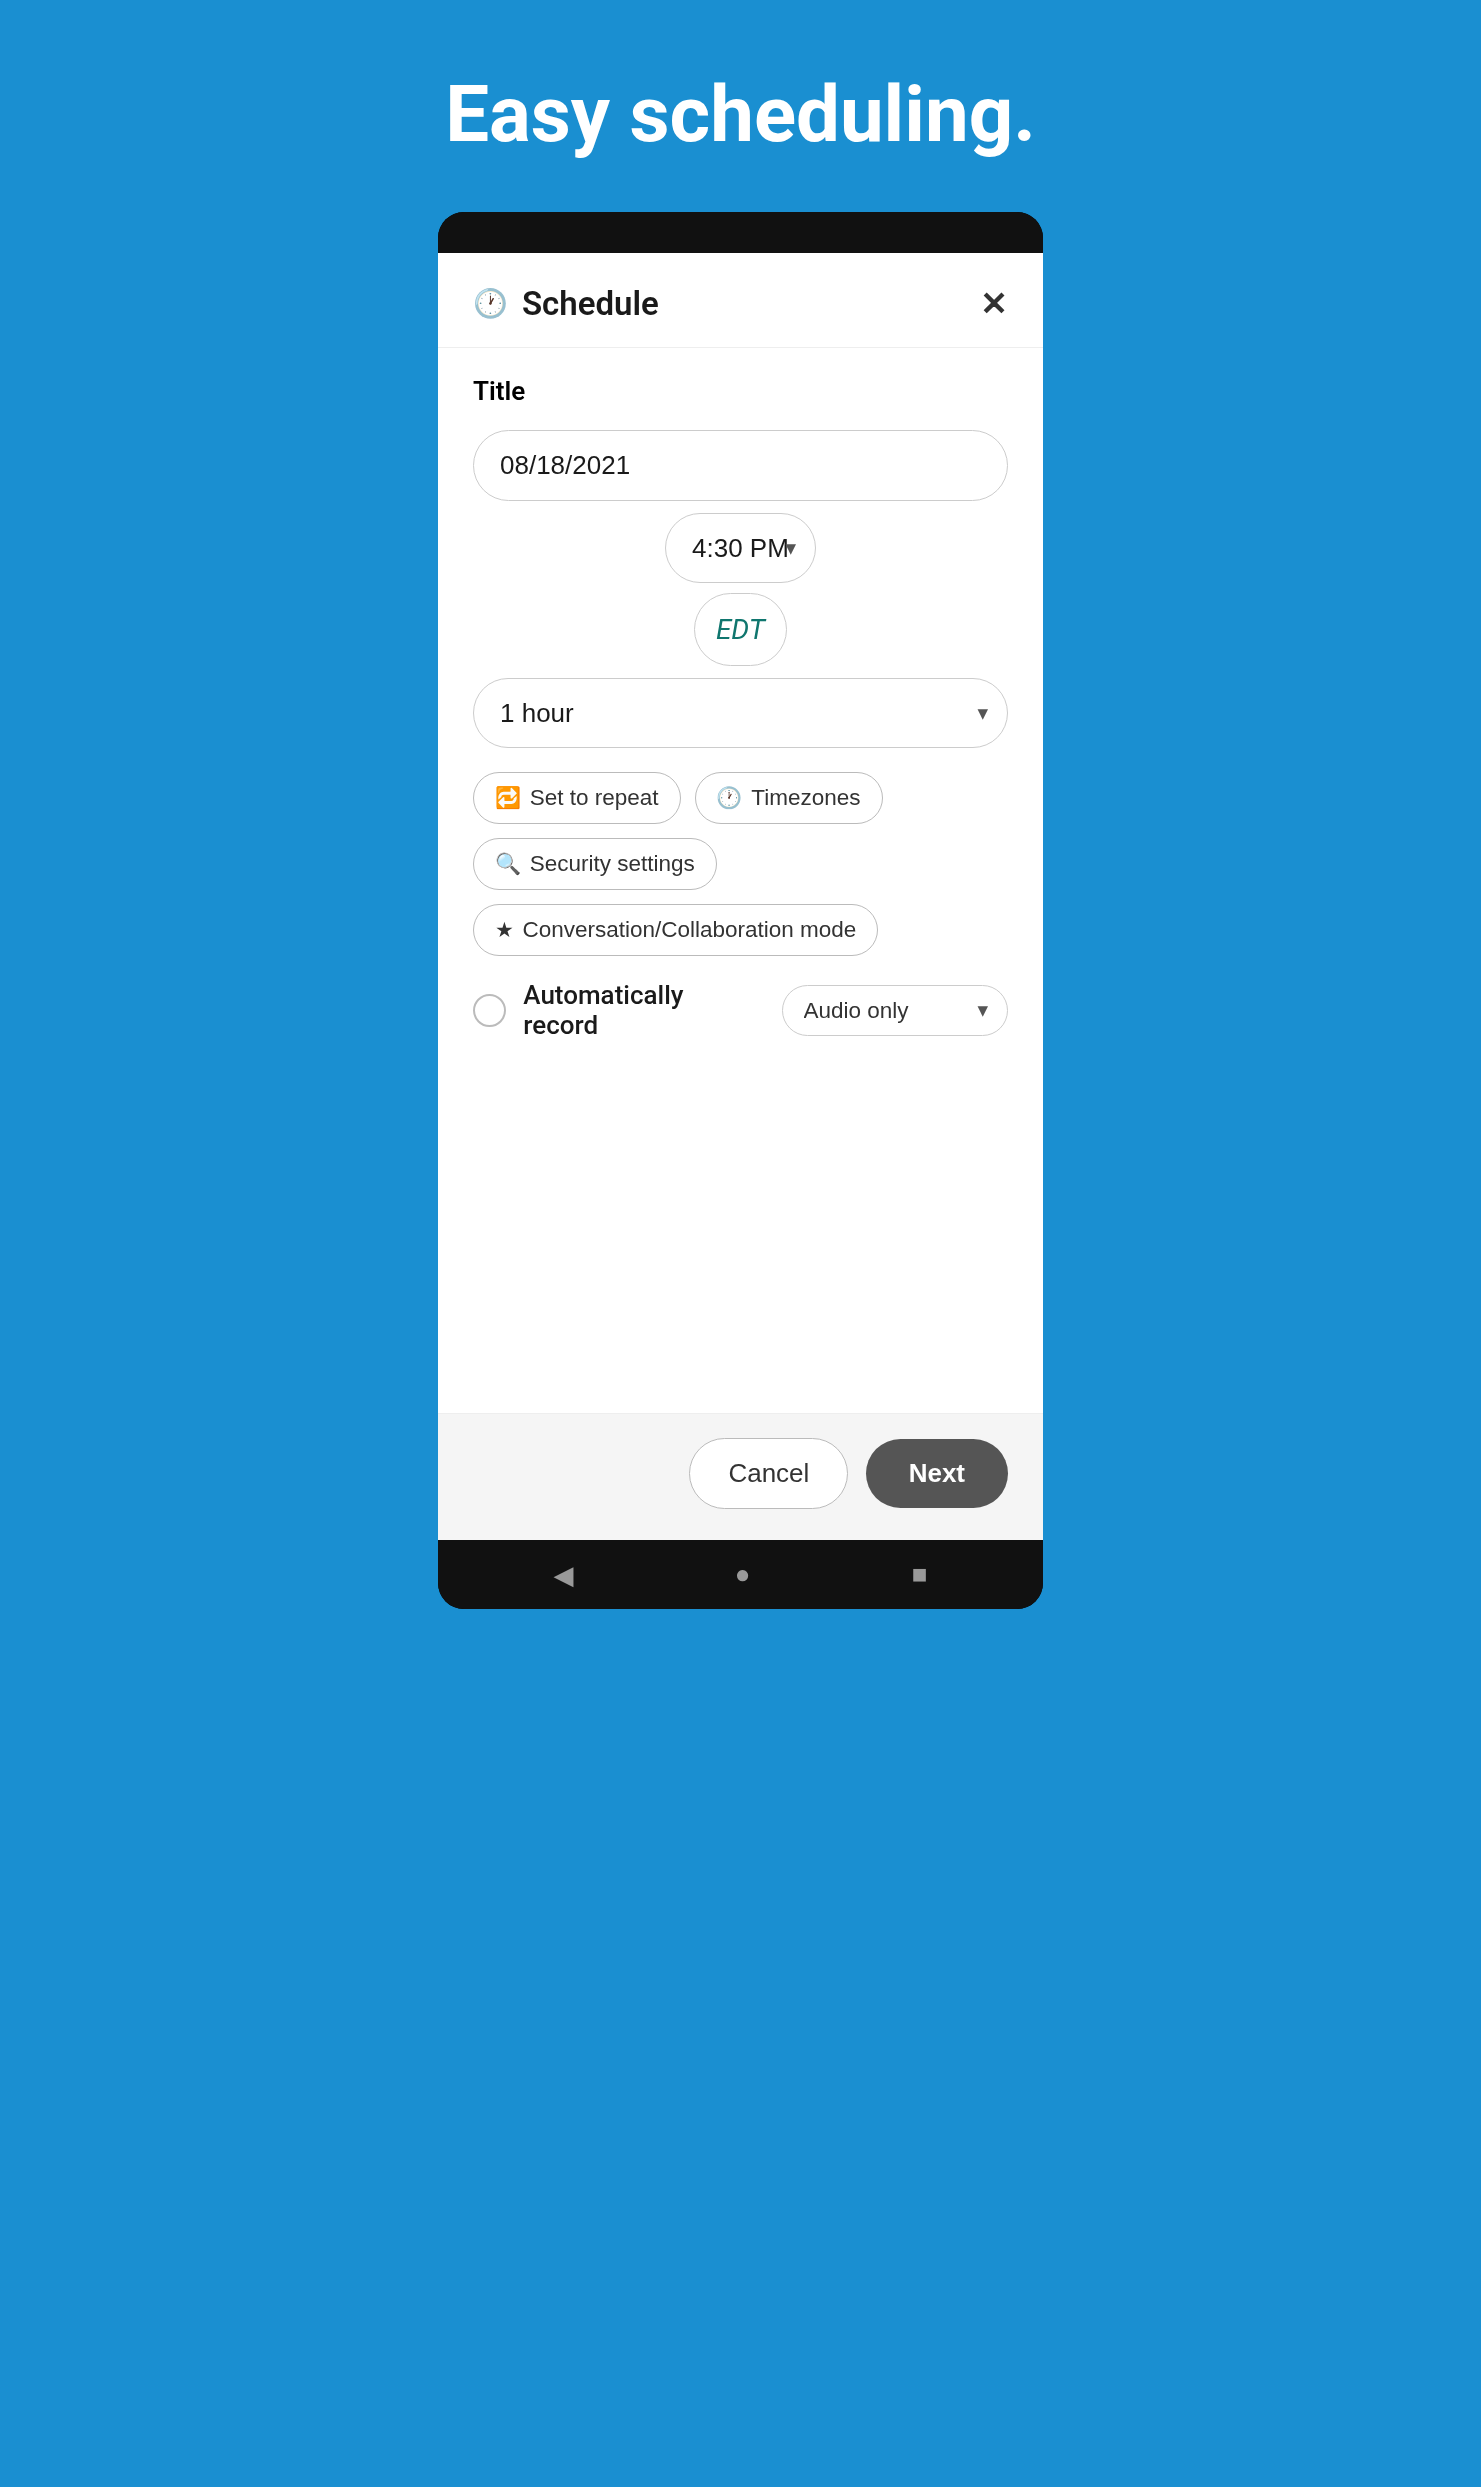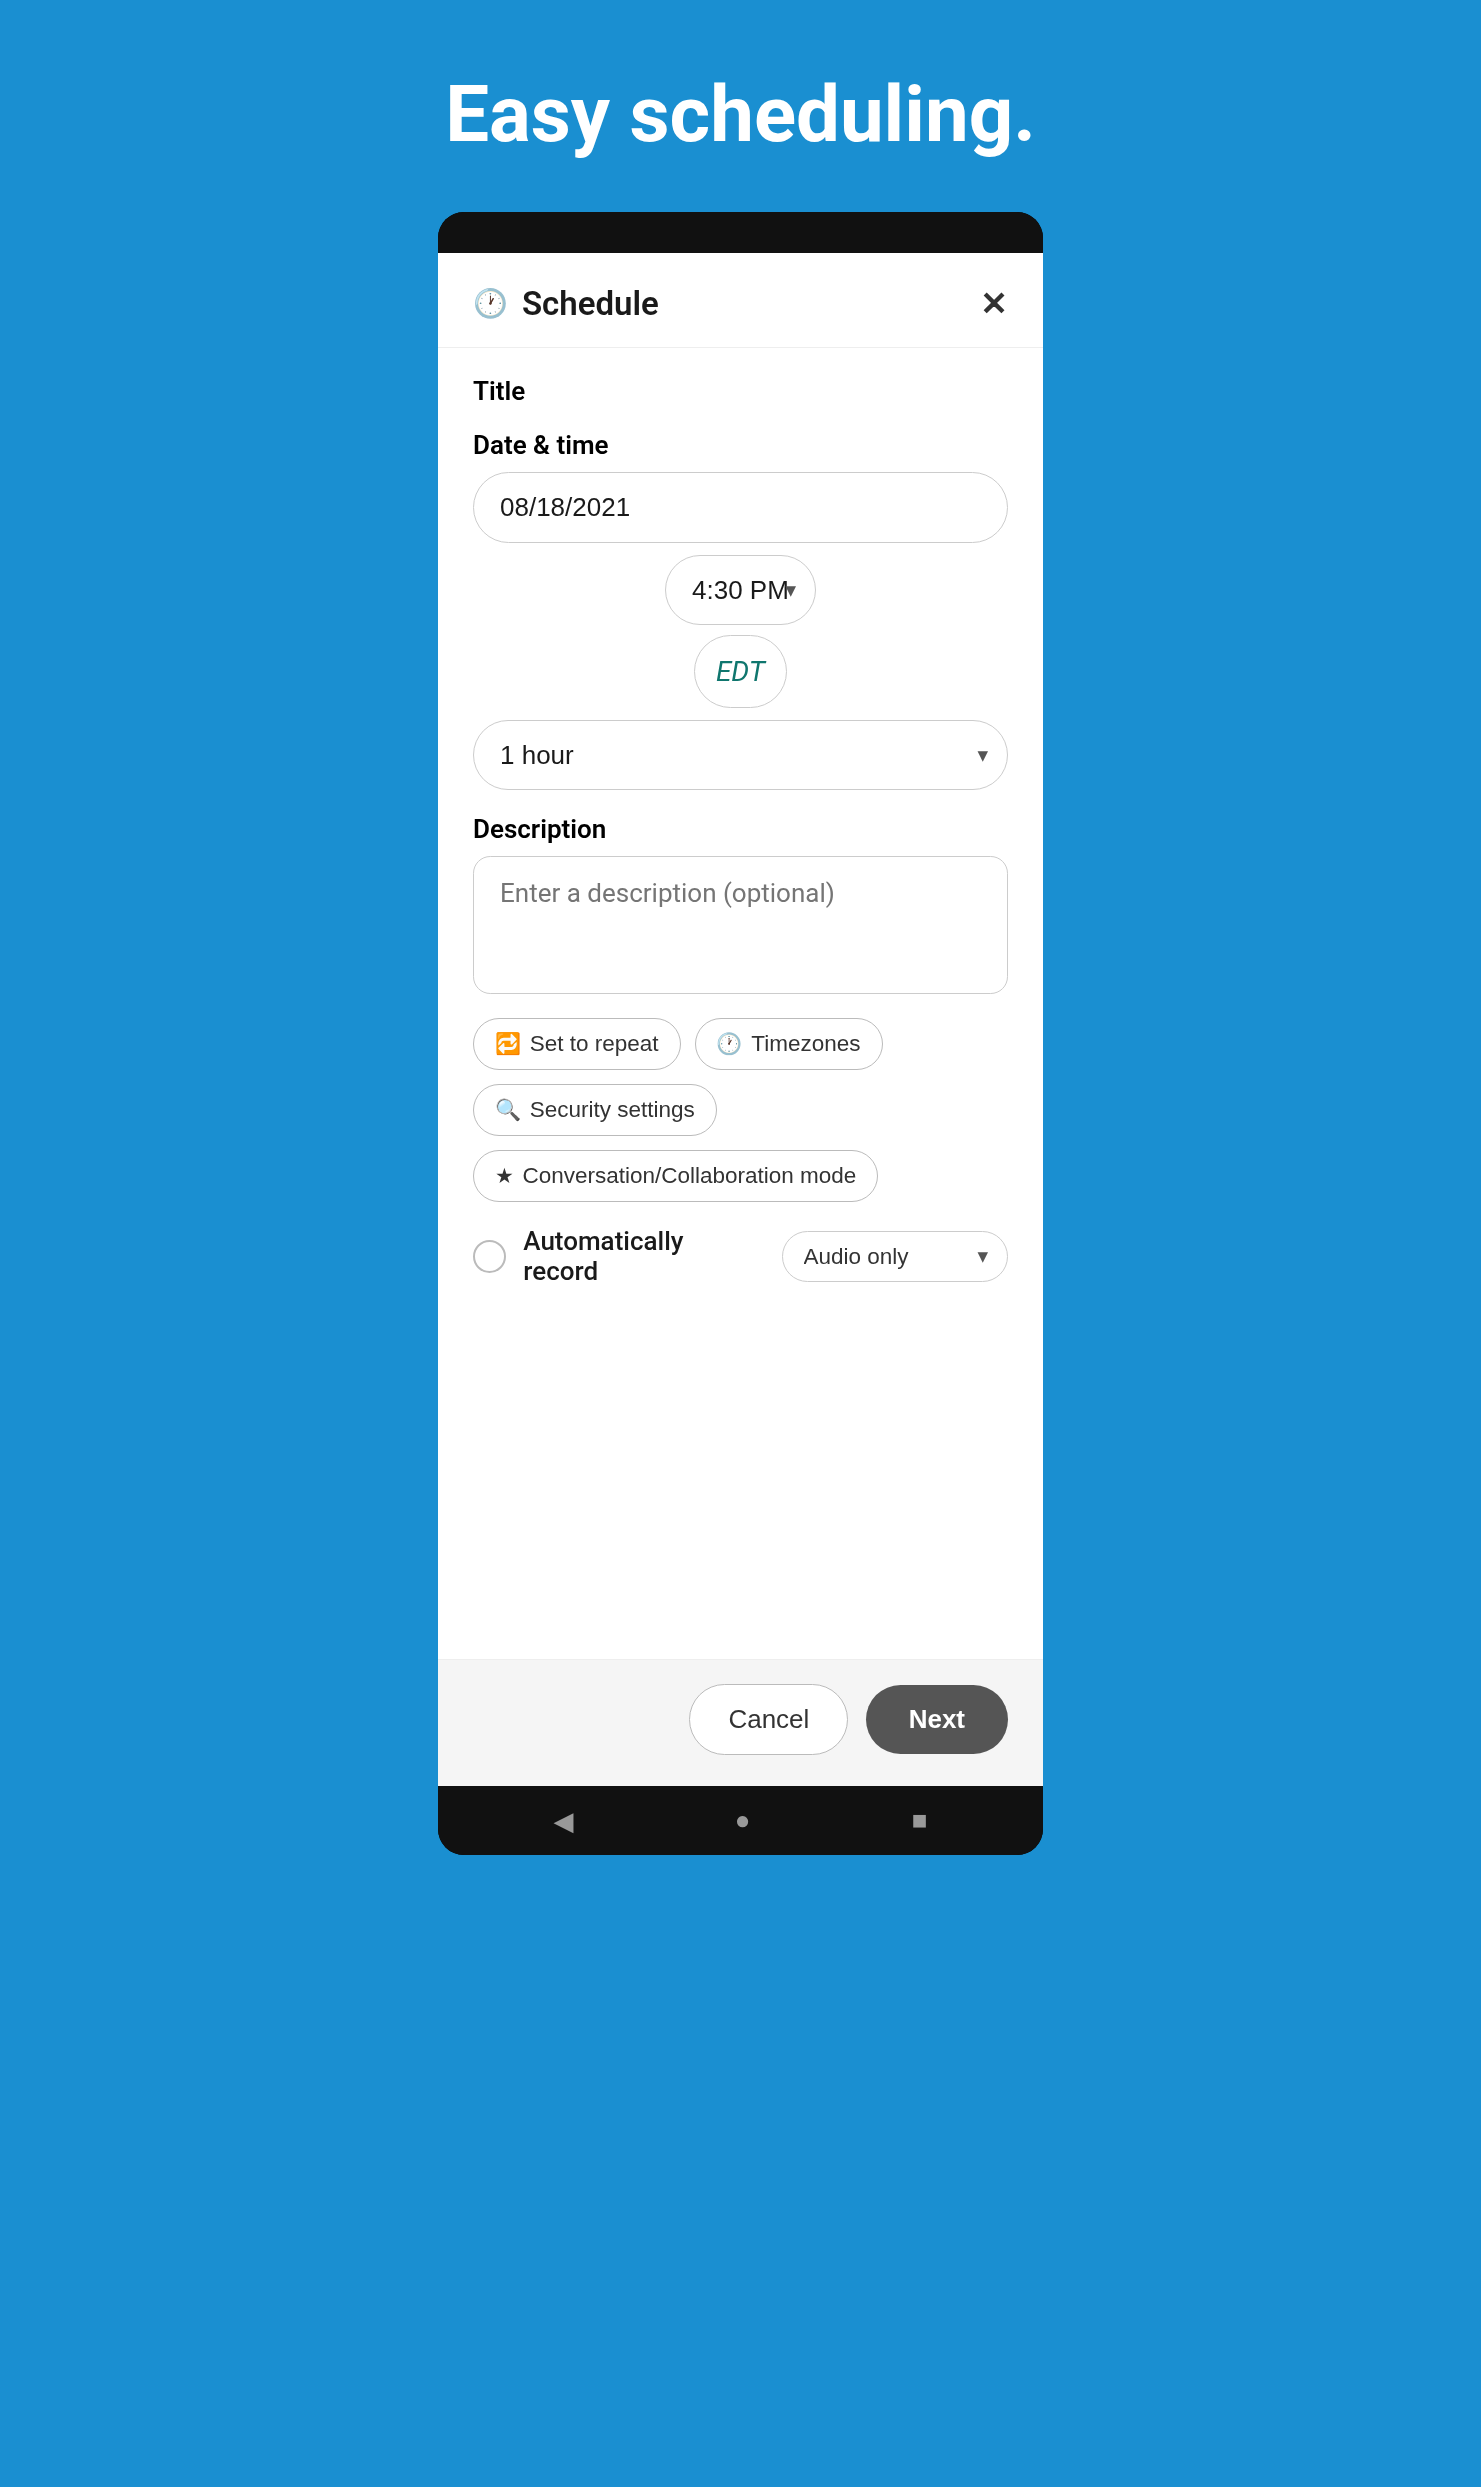--- a/index.html
+++ b/index.html
@@ -348,45 +348,40 @@
       <button class="modal-close-btn">✕</button>
     </div>
 
     <div class="modal-body">
 
       <div class="field-group">
         <label class="field-label">Title</label>
       </div>
 
       <div class="field-group">
-        <label class="field-label">Date &amp; time</label>
         <input class="text-input" type="text" value="08/18/2021" style="">
         <div class="time-row">
           <div class="time-select-wrapper">
             <select class="time-select">
               <option>4:30 PM</option>
             </select>
             <span class="select-chevron">▾</span>
           </div>
           <div class="timezone-badge">EDT</div>
         </div>
         <div class="duration-select-wrapper">
           <select class="duration-select">
             <option>1 hour</option>
             <option>30 minutes</option>
             <option>2 hours</option>
           </select>
           <span class="select-chevron">▾</span>
         </div>
       </div>
 
-      <div class="field-group">
-        <label class="field-label">Description</label>
-        <textarea class="description-input" placeholder="Enter a description (optional)" style=""></textarea>
-      </div>
 
       <div class="options-row">
         <button class="option-chip">
           <span class="option-chip-icon">🔁</span>
           <span>Set to repeat</span>
         </button>
         <button class="option-chip">
           <span class="option-chip-icon">🕐</span>
           <span>Timezones</span>
         </button>

